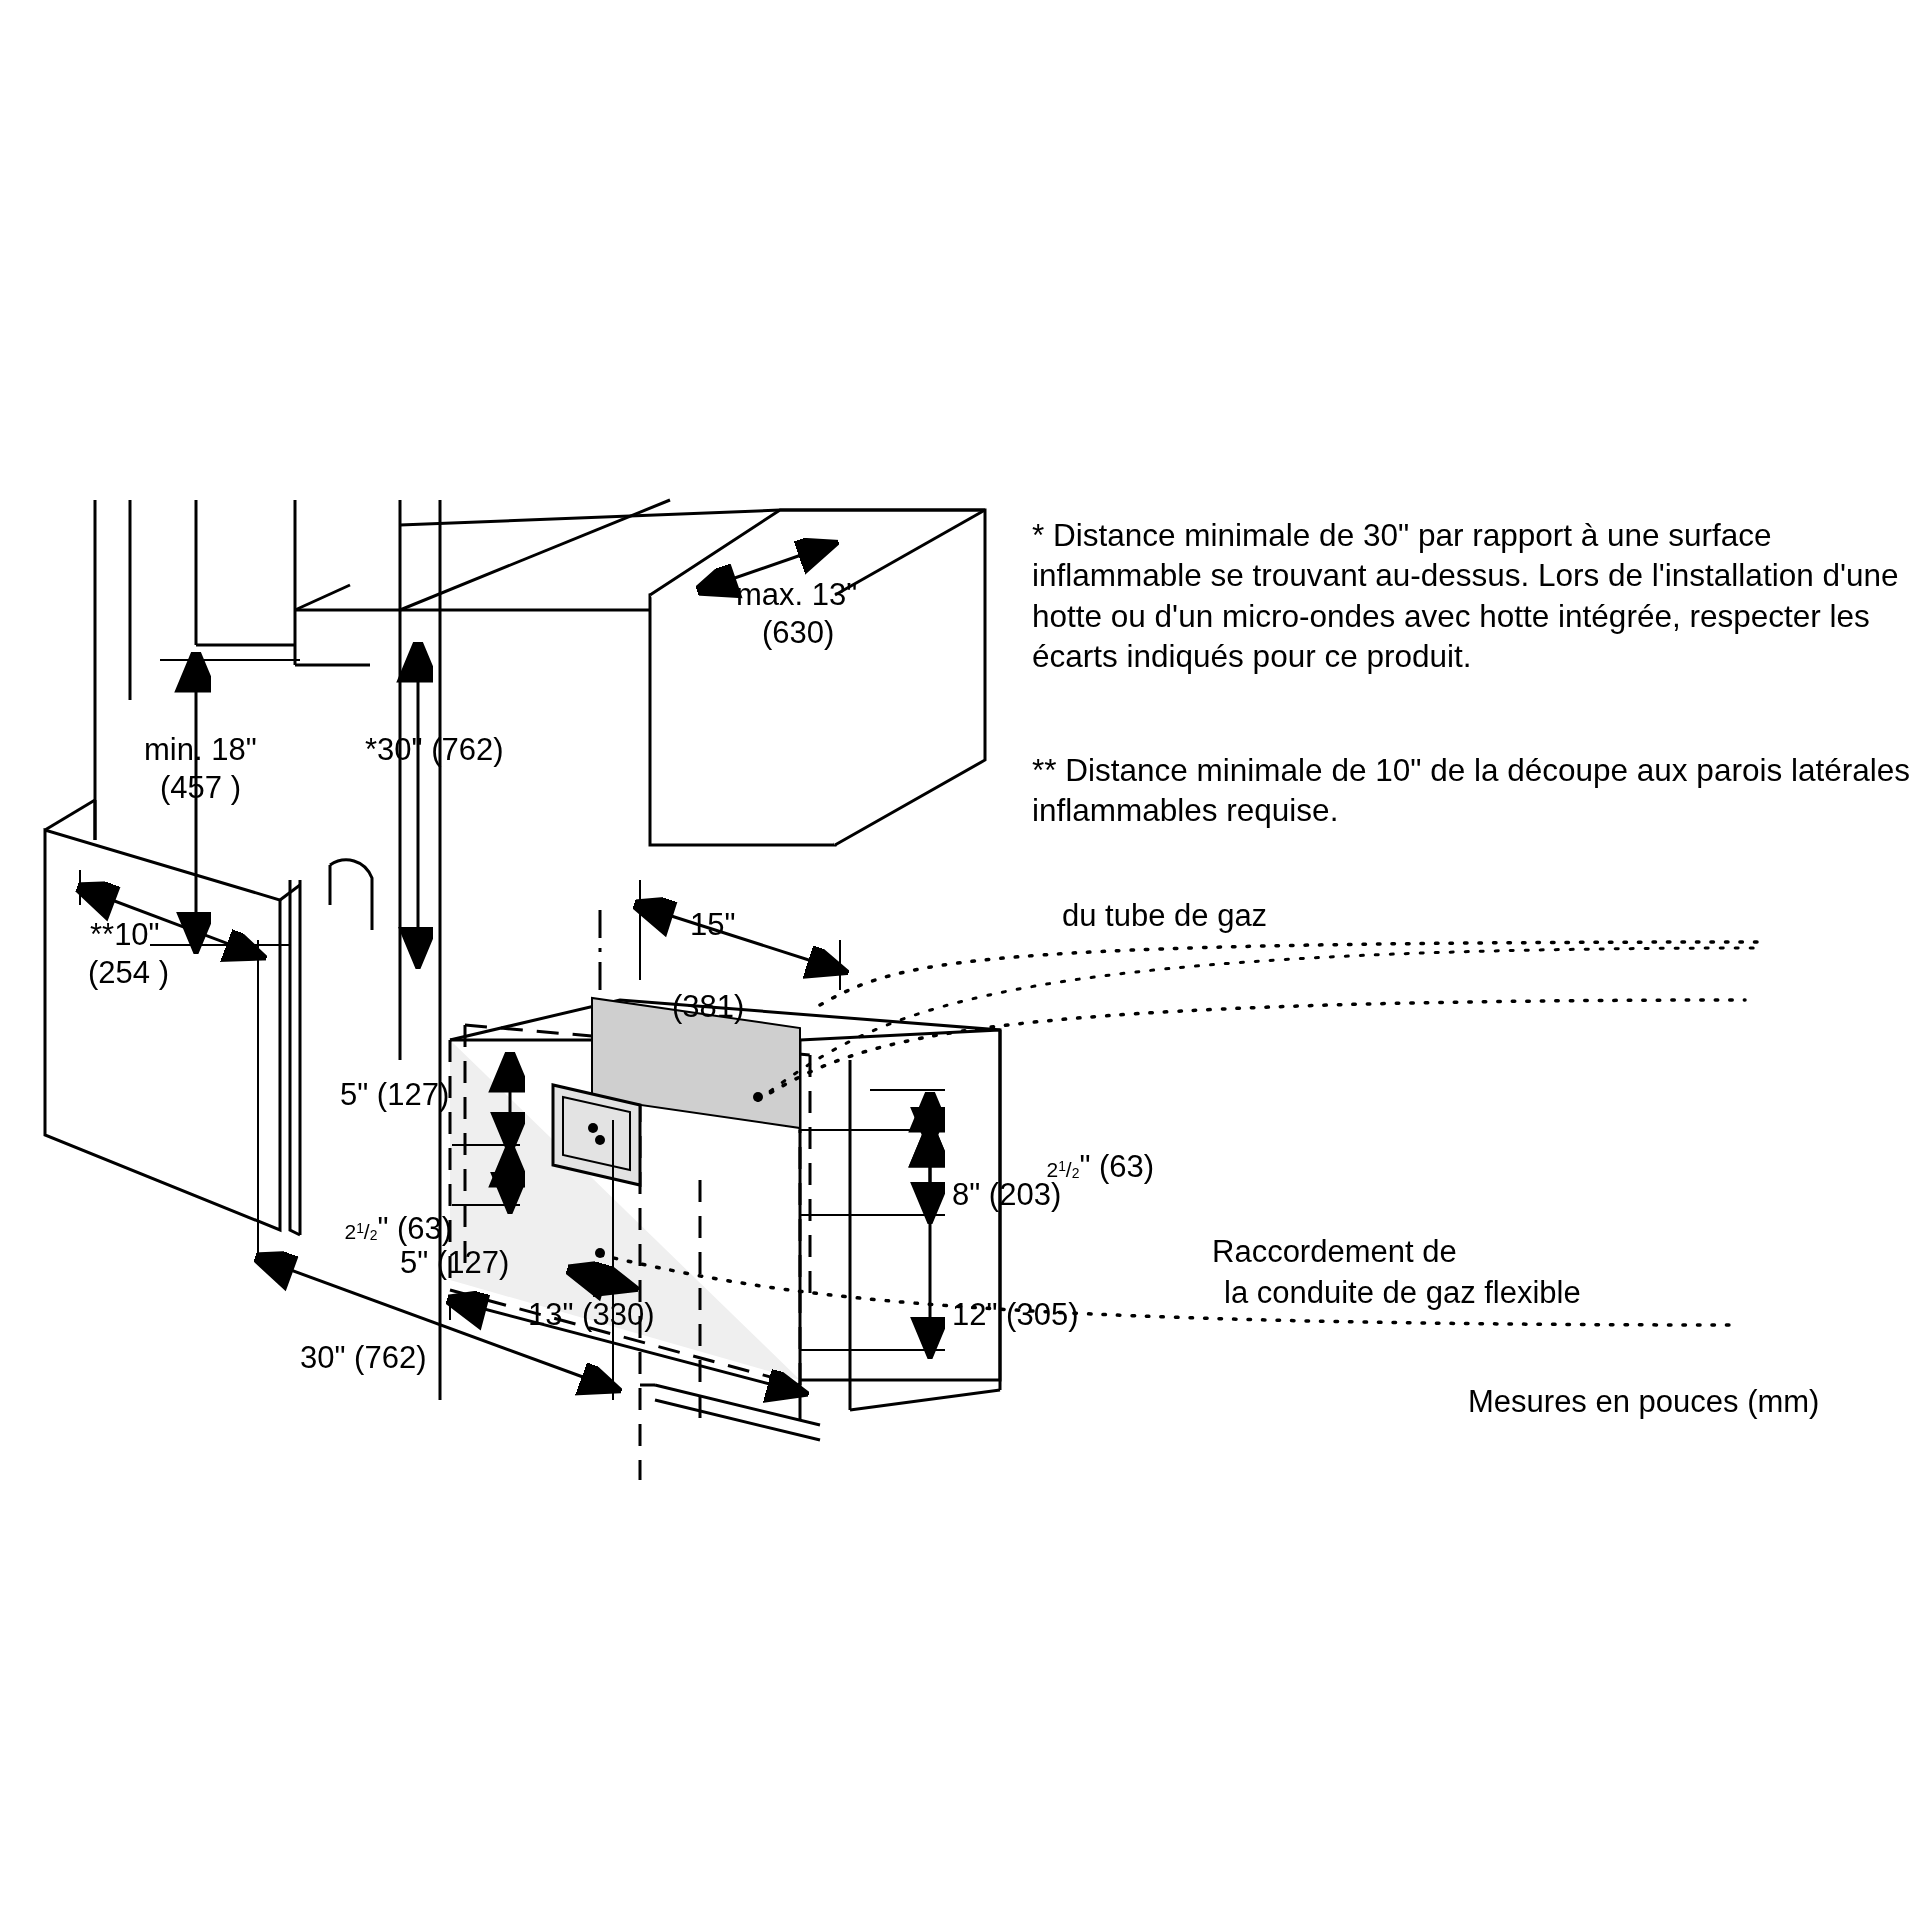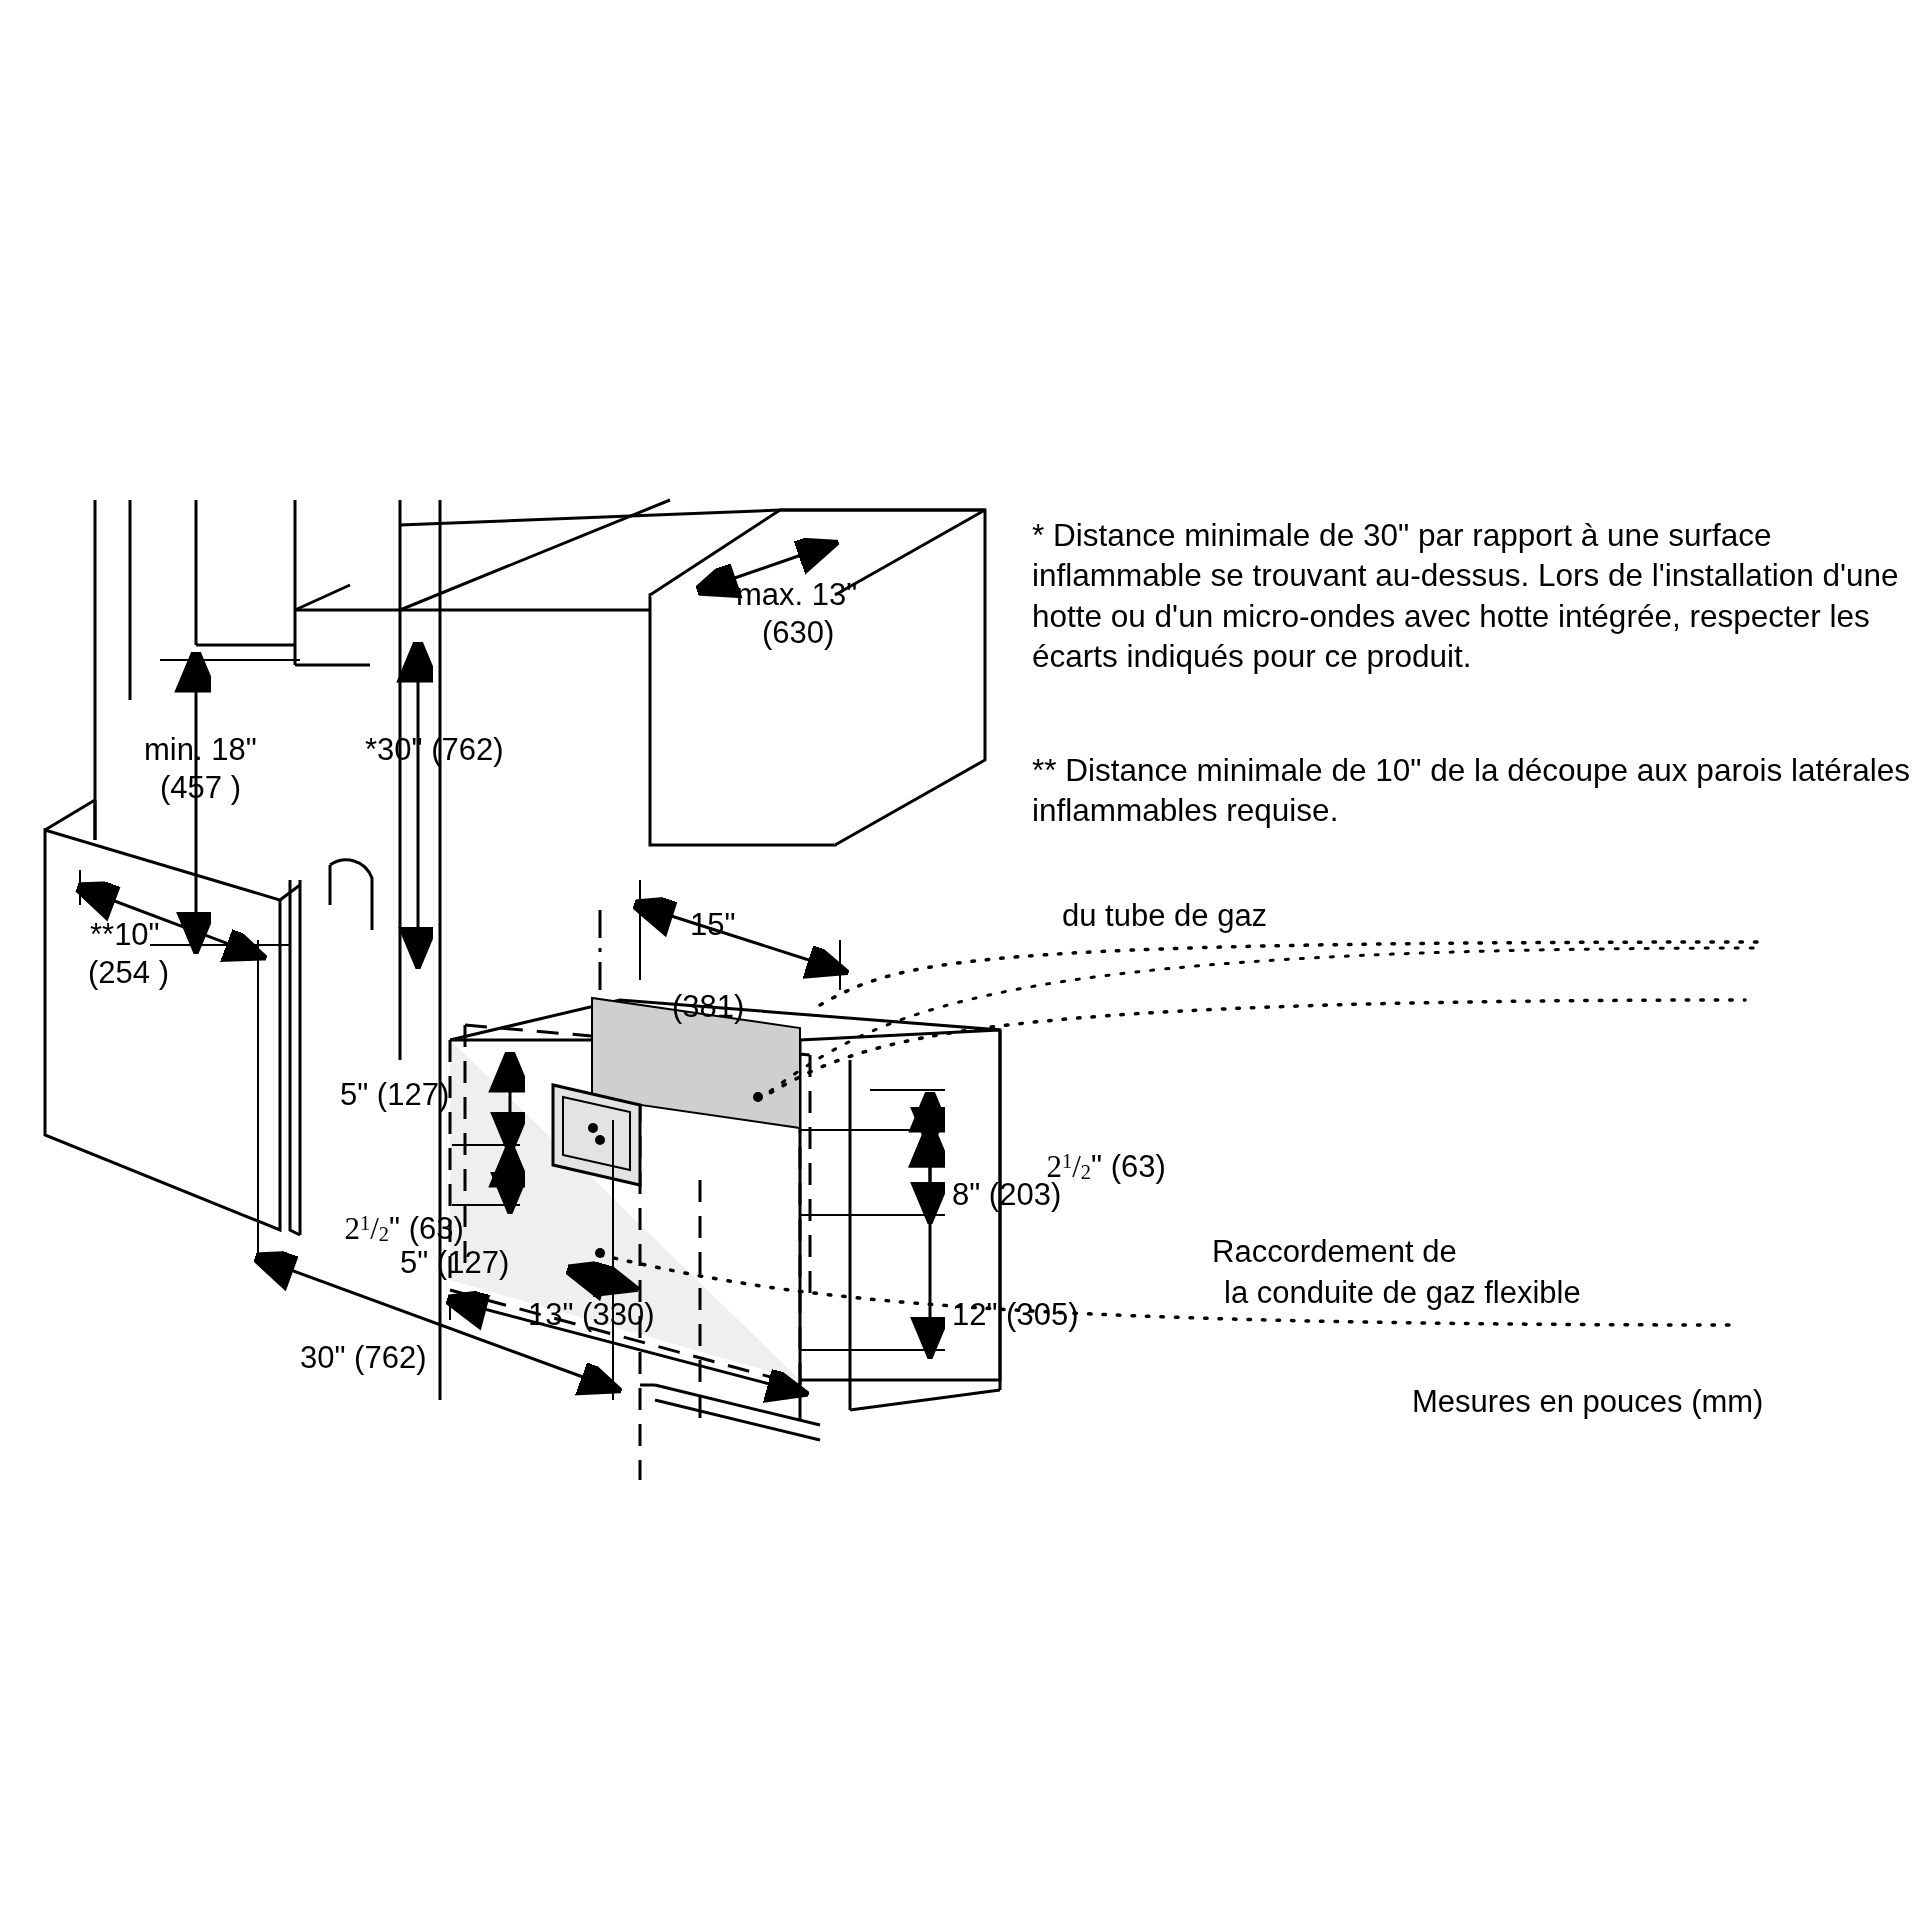--- a/index.html
+++ b/index.html
@@ -40,22 +40,21 @@
   .note {
     position: absolute;
     font-family: "Liberation Sans", sans-serif;
     font-size: 31.5px;
     line-height: 1.28;
     color: #000;
   }
   .frac {
     display: inline-block;
     position: relative;
-    font-size: 31px;
-    font-family: Liberation Serif, serif;
+    font-size: 21px;
   }
   .frac sup {
     font-size: 0.66em;
     vertical-align: 0.45em;
   }
   .frac sub {
     font-size: 0.66em;
     vertical-align: -0.08em;
   }
 </style>
@@ -258,15 +257,15 @@
     <span>**</span>
     <span>Distance minimale de 10" de la découpe aux parois latérales inflammables requise.</span>
   </div>
 
   <div class="txt" style="left:1062px; top:896px;">du tube de gaz</div>
 
 
   <div class="txt" style="left:1212px; top:1232px;">Raccordement de</div>
   <div class="txt" style="left:1212px; top:1273px;margin-left:12px;">la conduite de gaz flexible</div>
 
-  <div class="txt" style="left:1412px; top:1382px;">Mesures en pouces (mm)</div>
+  <div class="txt" style="left:1468px; top:1382px;">Mesures en pouces (mm)</div>
 
 </div>
 
 </body></html>

